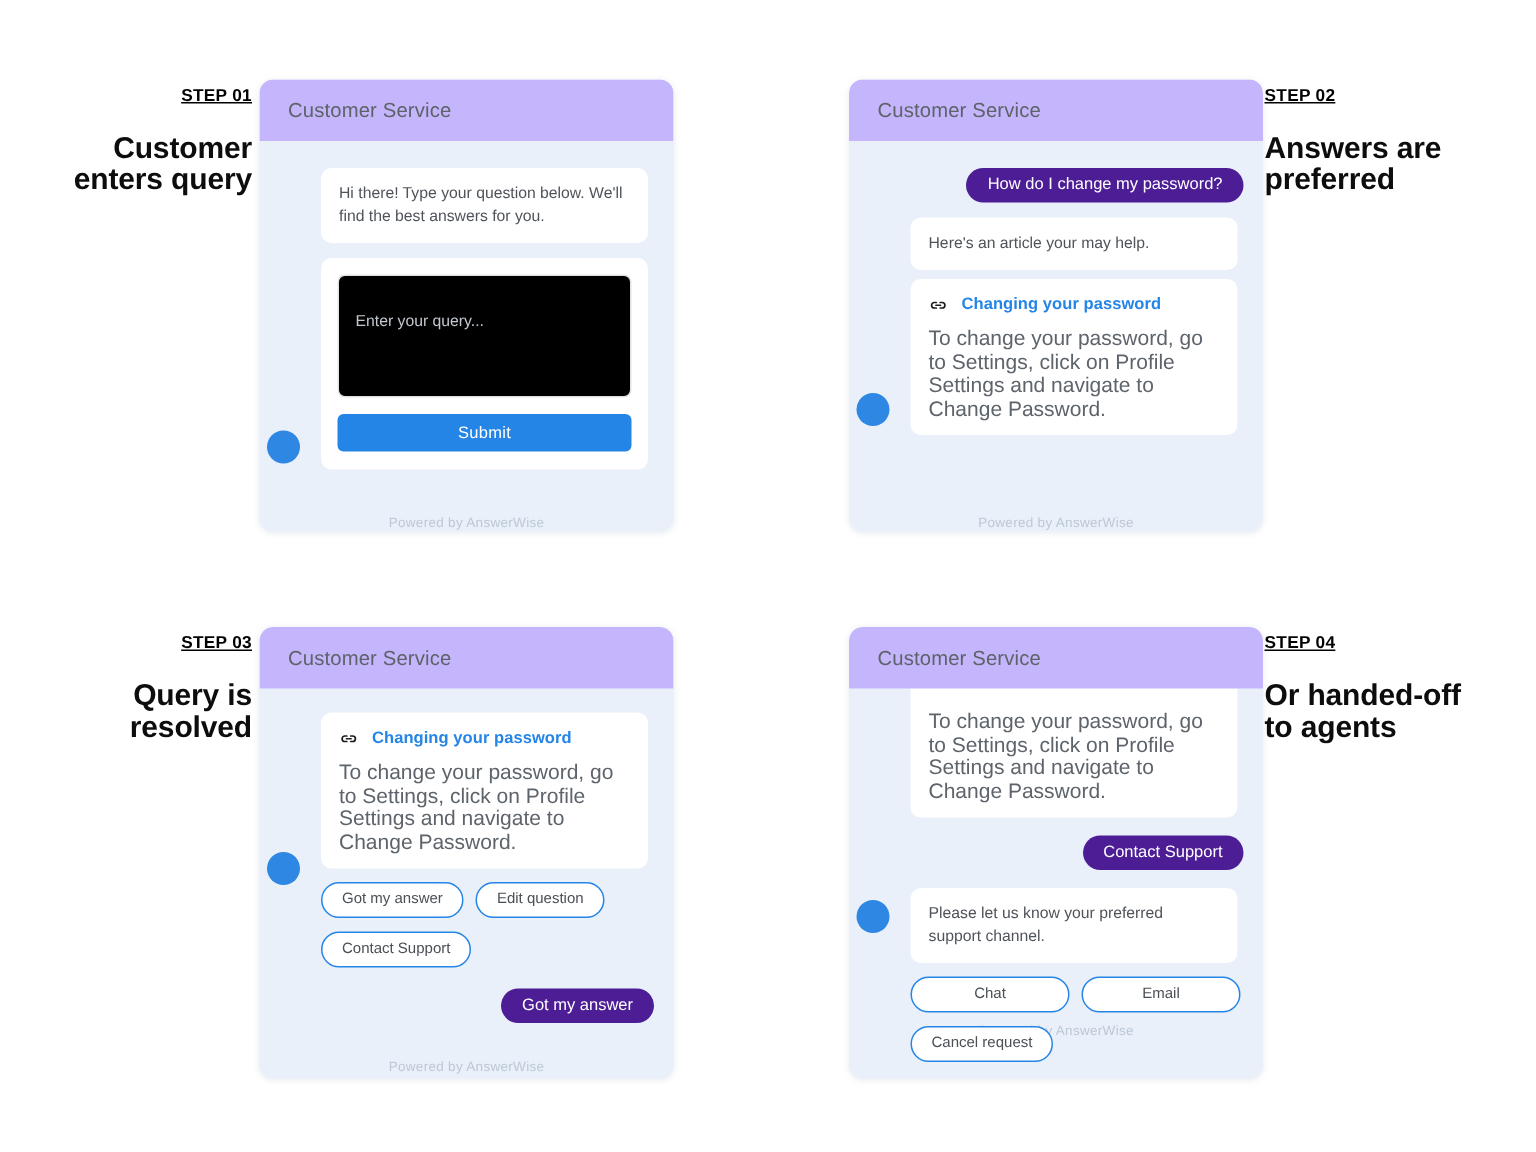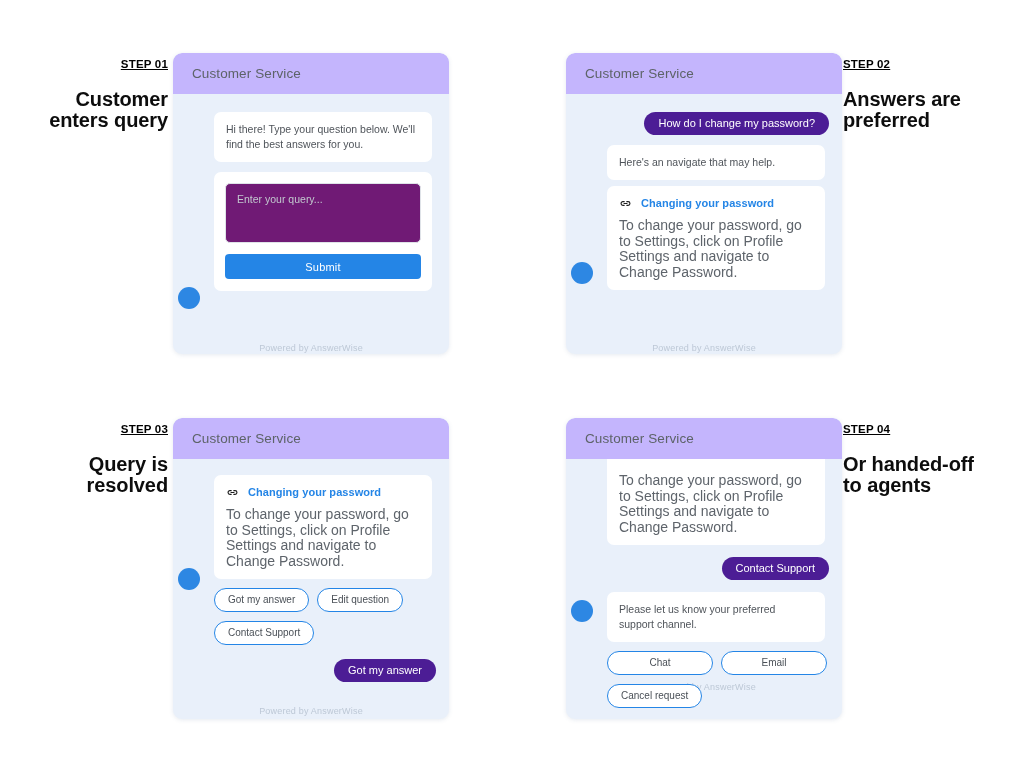--- a/index.html
+++ b/index.html
@@ -140,28 +140,28 @@
   
   .composer {
     background: #ffffff;
     border-radius: 7px;
     margin-left: 28px;
     margin-right: 4px;
     padding: 11px 11px 12px 11px;
     box-sizing: border-box;
   }
   .query-input {
-    height: 60px;
+    height: 82px;
     border: 1px solid #dfe3e8;
     border-radius: 5px;
-    padding: 9px 11px;
+    padding: 24px 11px;
     box-sizing: border-box;
     font-size: 10.5px;
     color: #c2c8cf;
-    background: #701a75;
+    background: #000000;
   }
   .submit-btn {
     margin-top: 11px;
     height: 25px;
     border-radius: 4px;
     background: #2485e6;
     color: #ffffff;
     font-size: 11px;
     display: flex;
     align-items: center;
@@ -264,21 +264,21 @@
     </div>
 
     <div class="widget">
       <div class="widget-header">
         <span class="widget-title">Customer Service</span>
       </div>
       <div class="widget-body">
         <div class="row-right mt18">
           <span class="bubble user">How do I change my password?</span>
         </div>
-        <div class="bubble bot mt10">Here's an navigate that may help.</div>
+        <div class="bubble bot mt10">Here's an article your may help.</div>
         <div class="bubble bot mt6">
           <div class="article-title">
             <svg class="link-icon" viewBox="0 0 24 24">
               <path d="M9.2 12h5.6" stroke="#1c1c1c" stroke-width="2.1" stroke-linecap="round" fill="none"></path>
               <path d="M9.6 8.6H7.2a3.4 3.4 0 0 0 0 6.8h2.4" stroke="#1c1c1c" stroke-width="2.1" stroke-linecap="round" fill="none"></path>
               <path d="M14.4 8.6h2.4a3.4 3.4 0 0 1 0 6.8h-2.4" stroke="#1c1c1c" stroke-width="2.1" stroke-linecap="round" fill="none"></path>
             </svg>
             <span class="article-link-text">Changing your password</span>
           </div>
           <div class="article-body">To change your password, go to Settings, click on Profile Settings and navigate to Change Password.</div>

